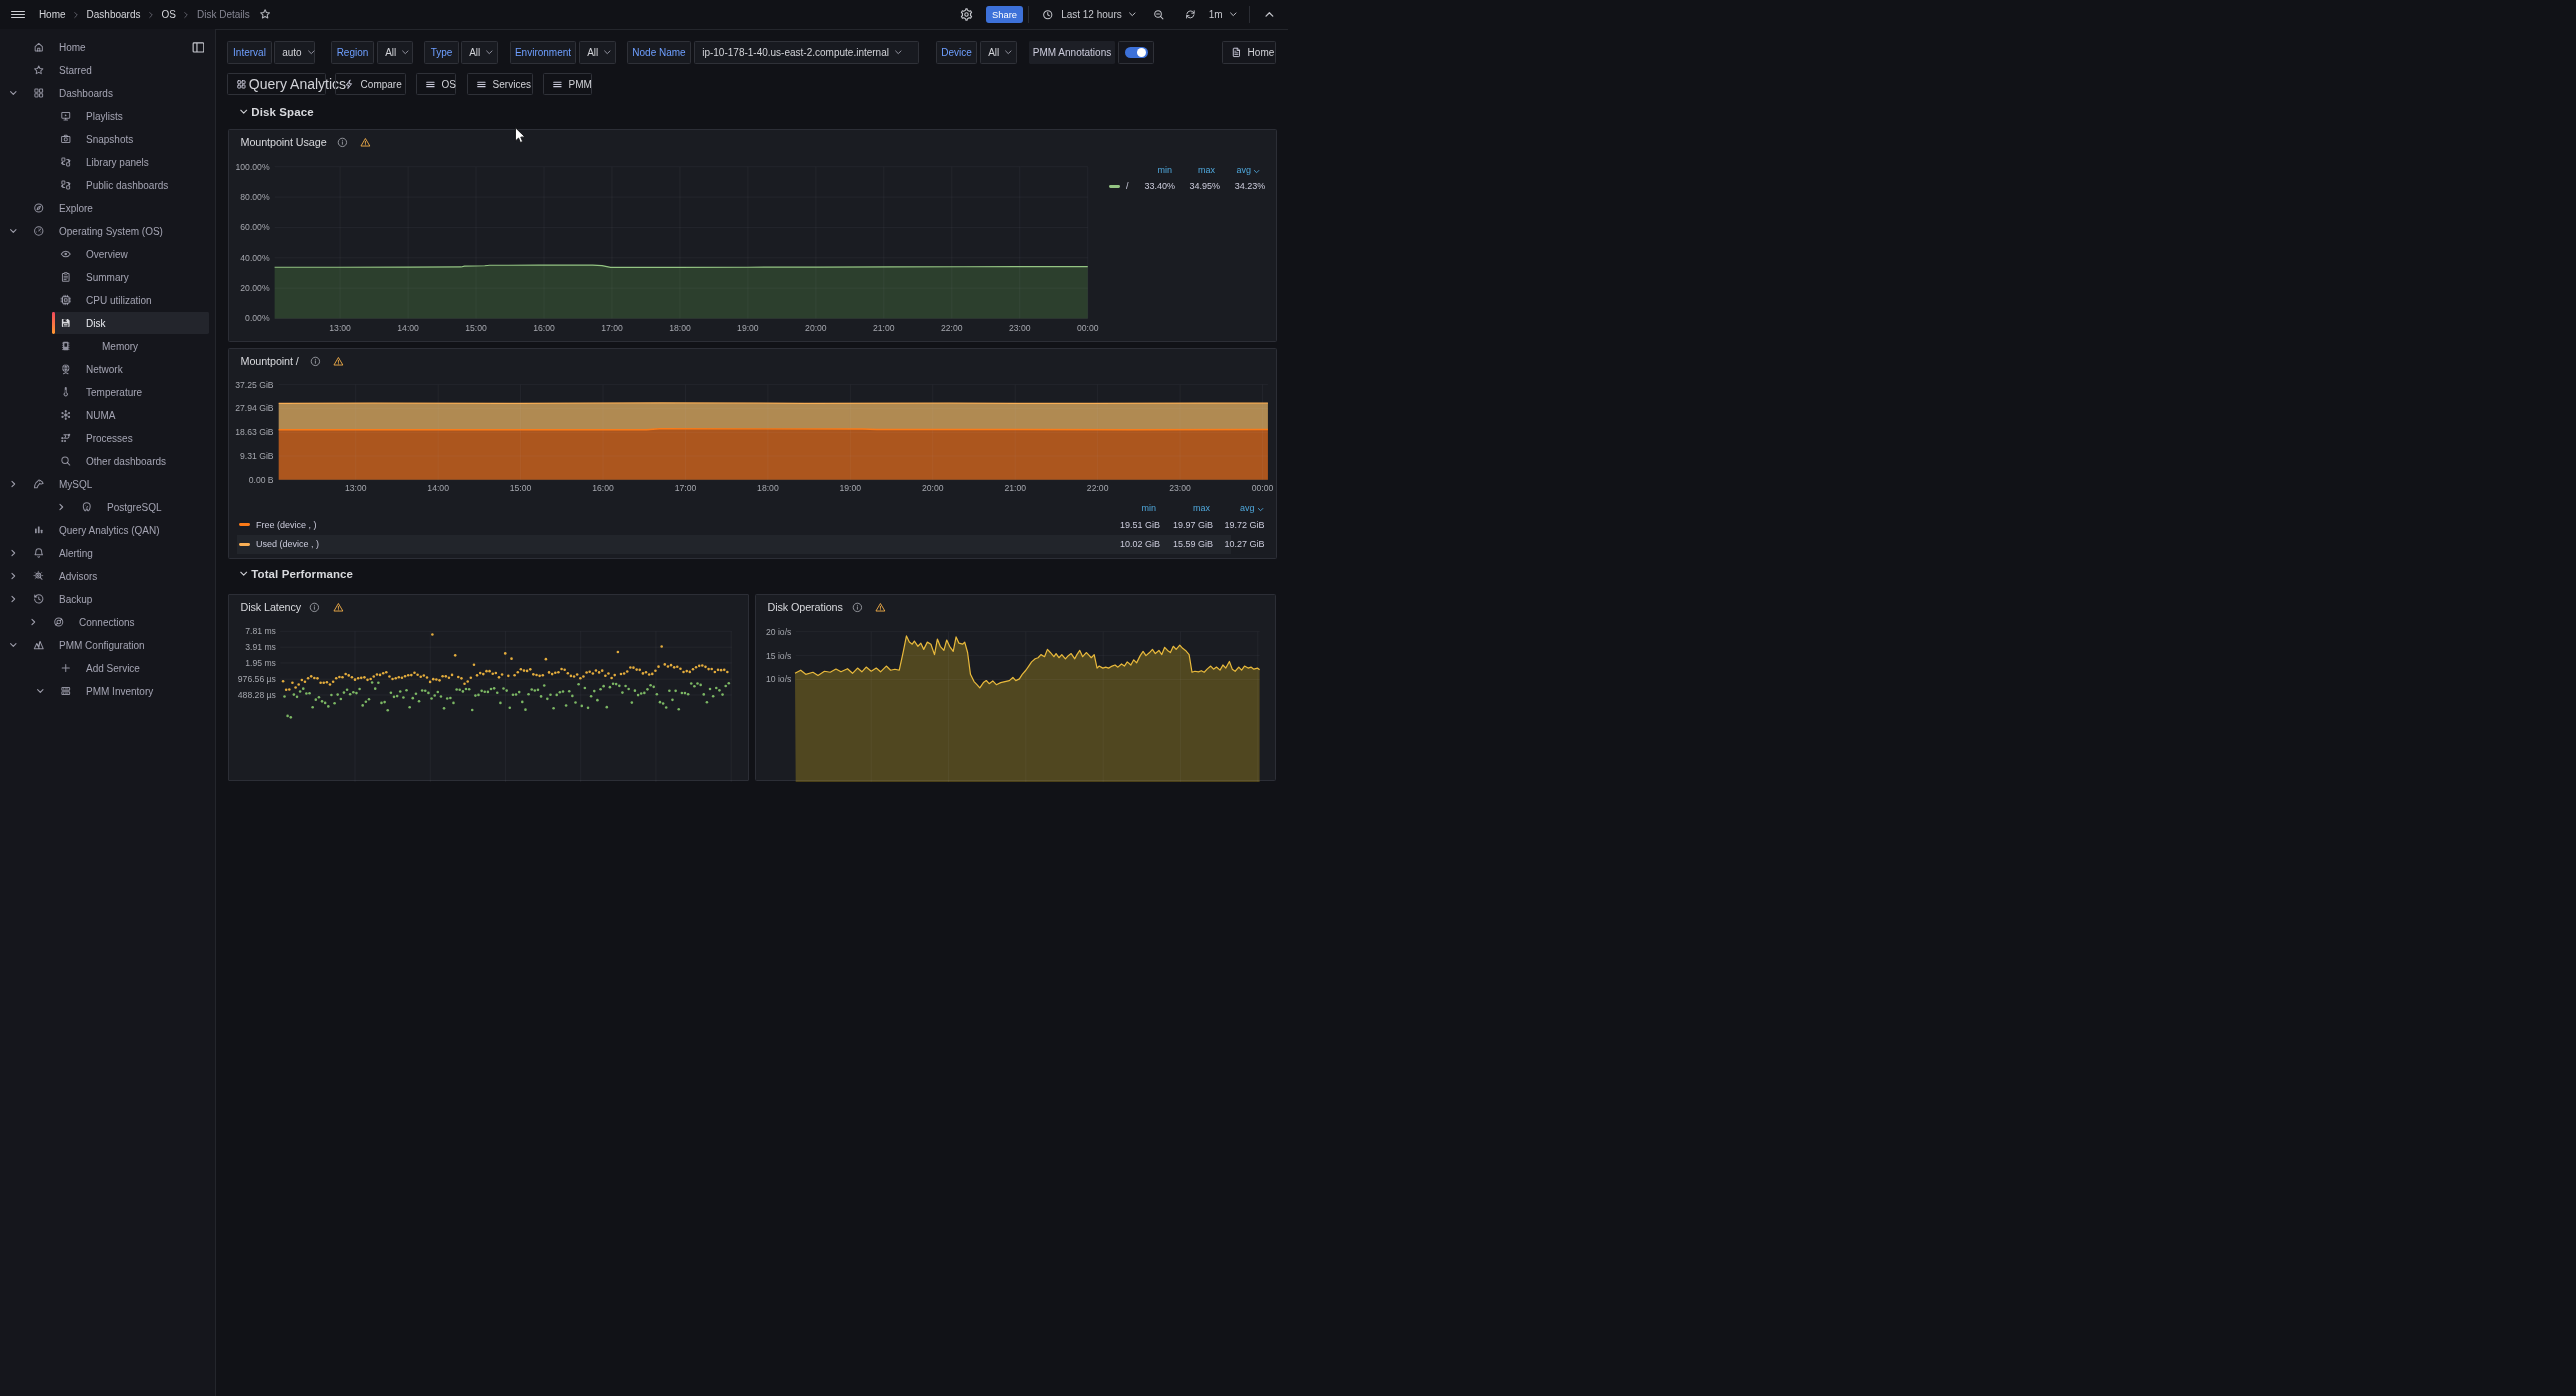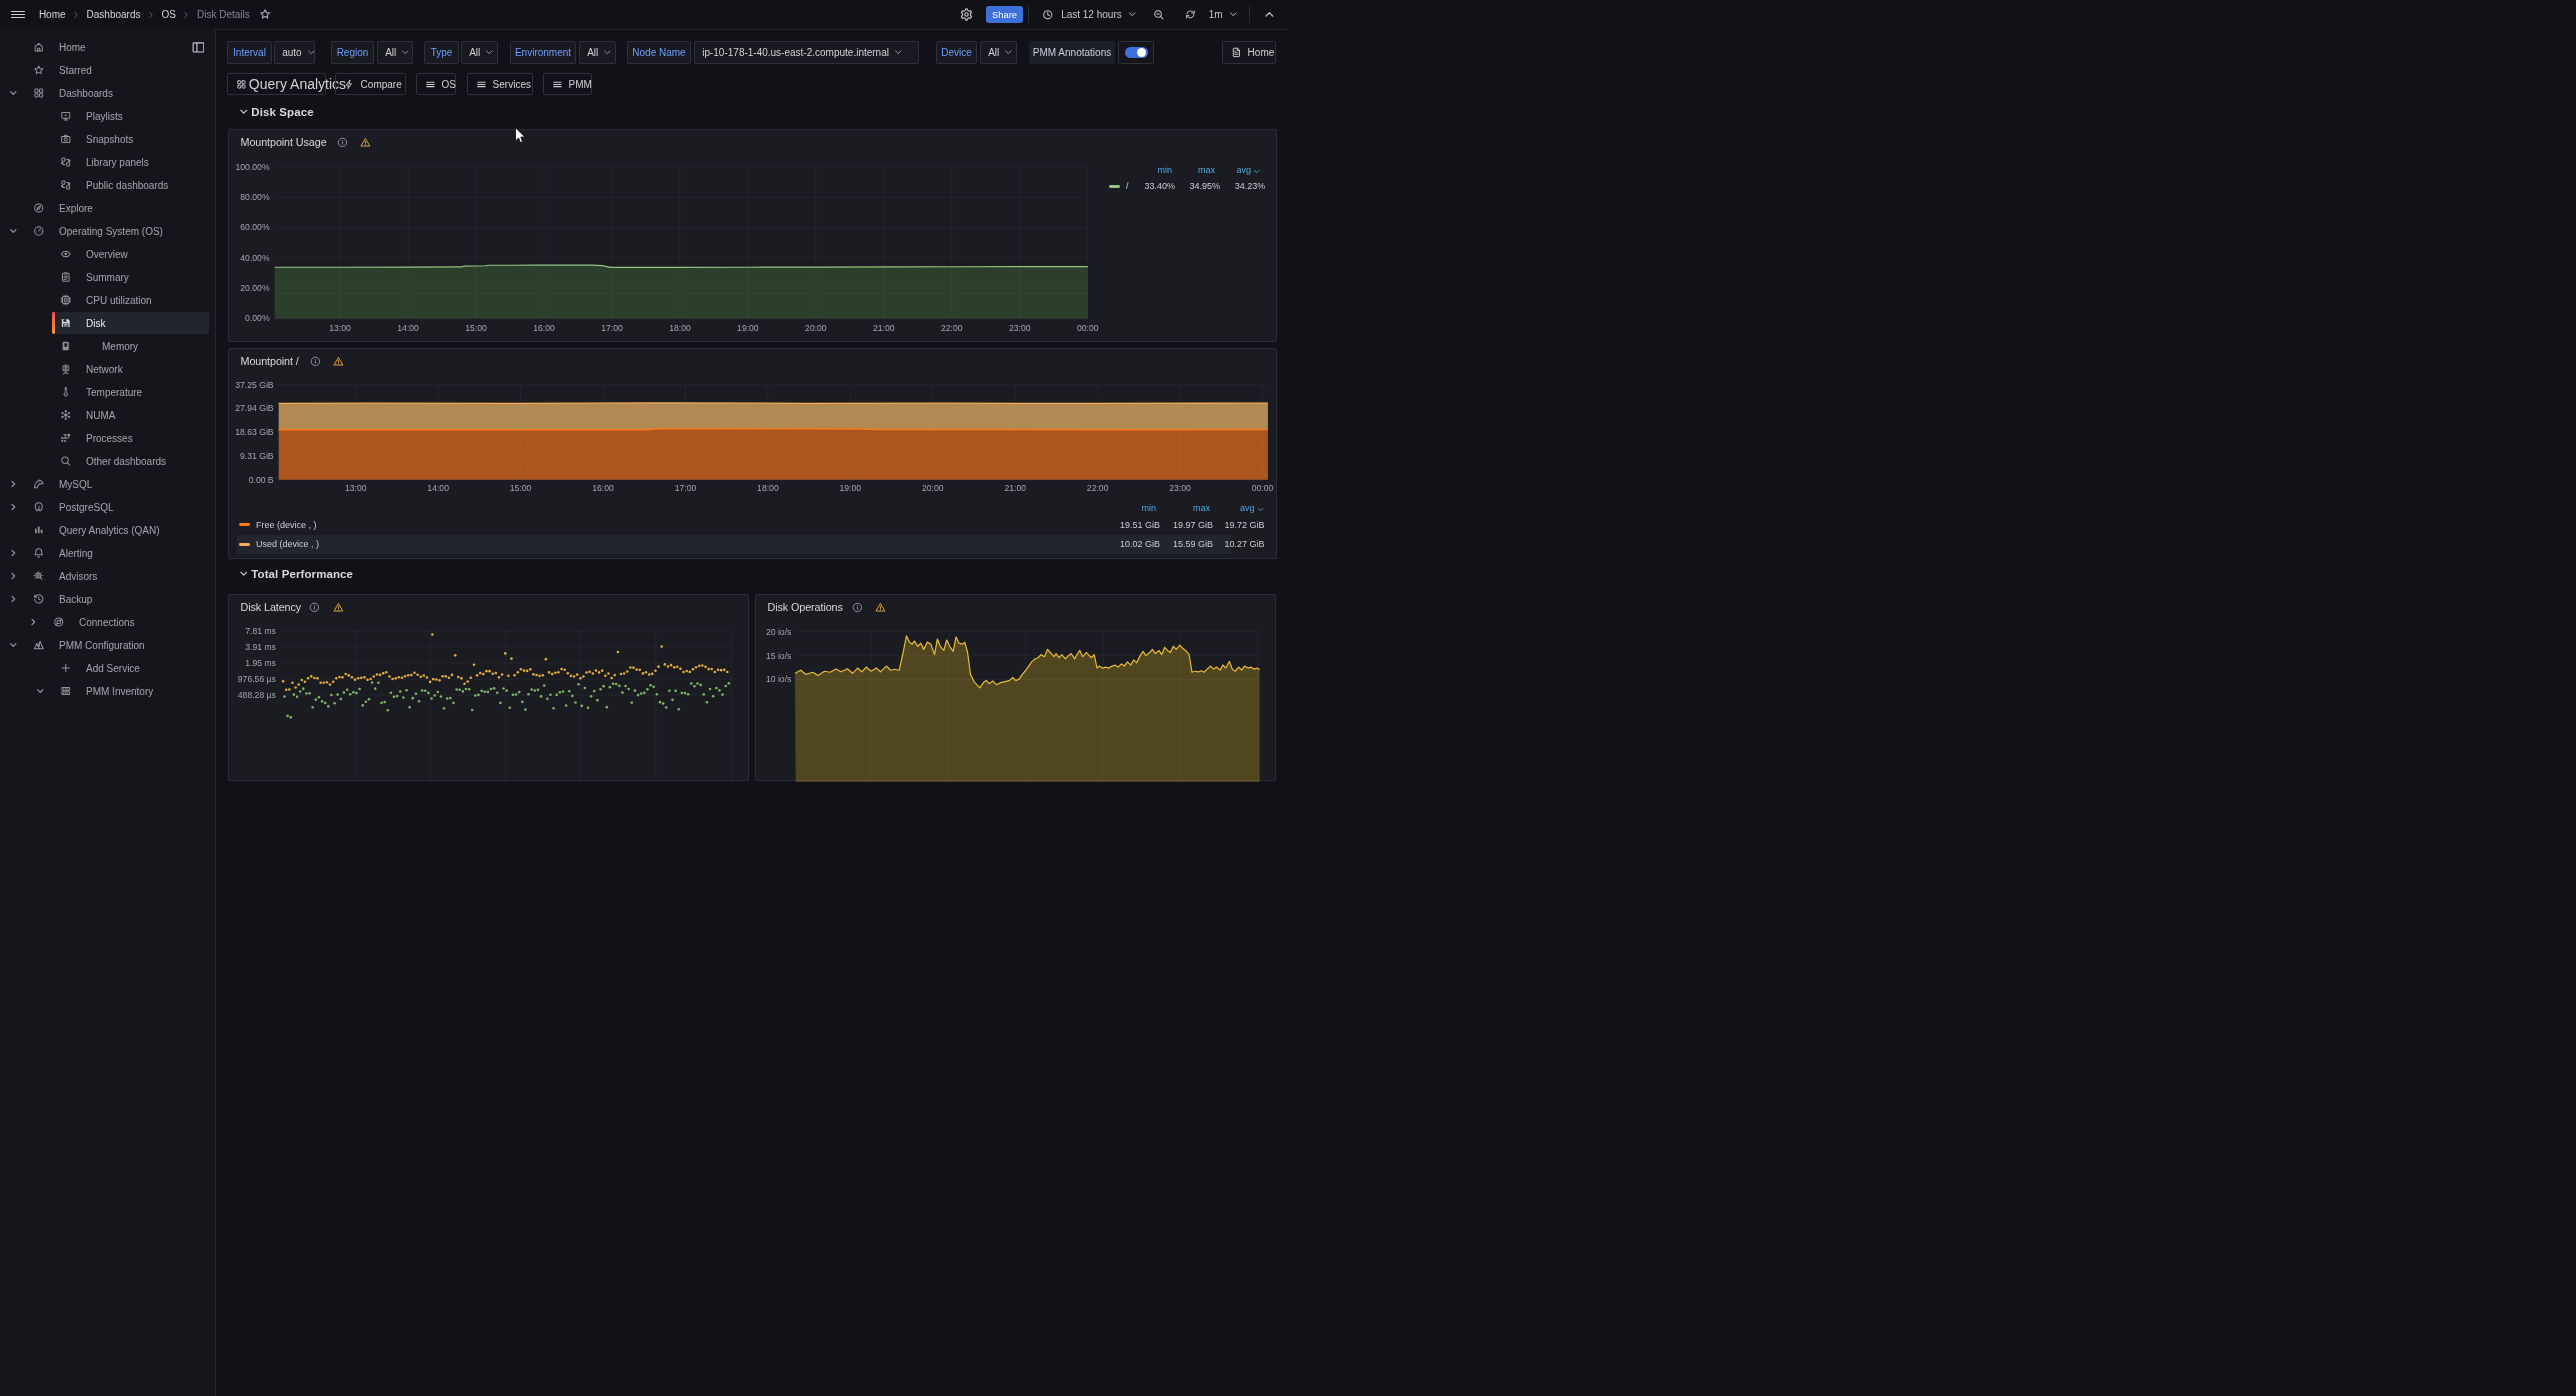--- a/index.html
+++ b/index.html
@@ -305,21 +305,21 @@
           </svg>
         </div>
         <div style="position:absolute;left:33px;top:50%;transform:translateY(-50%);display:flex;color:rgba(204,204,220,0.68);">
           <svg class="" style="width:11.5px;height:11.5px;flex:none;" width="11.5" height="11.5" viewBox="0 0 16 16" fill="none">
             <path d="M2 13.2c.3-3.2 1-5.6 2.2-7 .9-1 1.6-1.1 2.4-2.2.5-.7 1-1.6 1.9-1.6.6 0 1 .3 1.4.9l.6-.3c.3.5.7.9 1.3 1.2 1.2.6 2 2.2 2.2 3l-1.1.1c-.3.7-1.4 1-2.3.6L9.4 7c-.9 2.2-2 2.5-2.7 3.8-.6 1.2-.4 2-1 2.4z" stroke="currentColor" stroke-width="1.4" stroke-linecap="round" stroke-linejoin="round" fill="none"></path>
             <circle cx="9.3" cy="4.2" r="0.55" fill="currentColor"></circle>
           </svg>
         </div>
         <div style="position:absolute;left:59px;top:50%;transform:translateY(-50%);color:rgba(204,204,220,0.78);font-size:10px;white-space:nowrap;">MySQL</div>
       </div>
-      <div style="position:relative;height:23px;">
+      <div style="position:relative;height:23px;margin-left:48px;">
         <div style="position:absolute;left:9.4px;top:50%;transform:translateY(-50%);display:flex;">
           <svg class="" style="width:8.6px;height:8.6px;flex:none;" width="11.5" height="11.5" viewBox="0 0 16 16" fill="none">
             <path d="M5.5 3 10.5 8 5.5 13" stroke="rgba(204,204,220,0.75)" stroke-width="2" stroke-linecap="round" stroke-linejoin="round" fill="none"></path>
           </svg>
         </div>
         <div style="position:absolute;left:33px;top:50%;transform:translateY(-50%);display:flex;color:rgba(204,204,220,0.68);">
           <svg class="" style="width:11.5px;height:11.5px;flex:none;" width="11.5" height="11.5" viewBox="0 0 16 16" fill="none">
             <path d="M8 2.2c-3.2 0-4.8 1.7-4.8 4.6 0 2.3.8 4.6 1.9 5.9.6.7 1.3.7 1.7 0 .3-.5.4-1.2.4-2h1.6c0 .8.1 1.5.4 2 .4.7 1.1.7 1.7 0 1.1-1.3 1.9-3.6 1.9-5.9 0-2.9-1.6-4.6-4.8-4.6z" stroke="currentColor" stroke-width="1.4" stroke-linecap="round" stroke-linejoin="round" fill="none"></path>
             <circle cx="6" cy="6" r="0.55" fill="currentColor"></circle>
             <path d="M8 8.3c.6 0 1.2-.4 1.2-.9" stroke="currentColor" stroke-width="1.4" stroke-linecap="round" stroke-linejoin="round" fill="none"></path>

